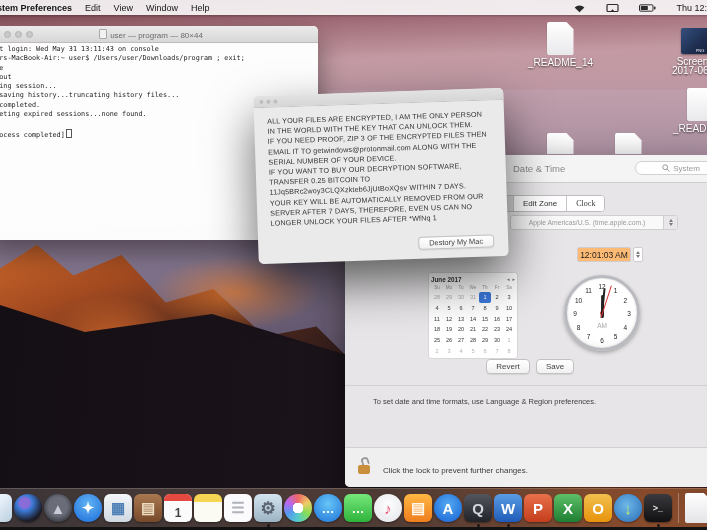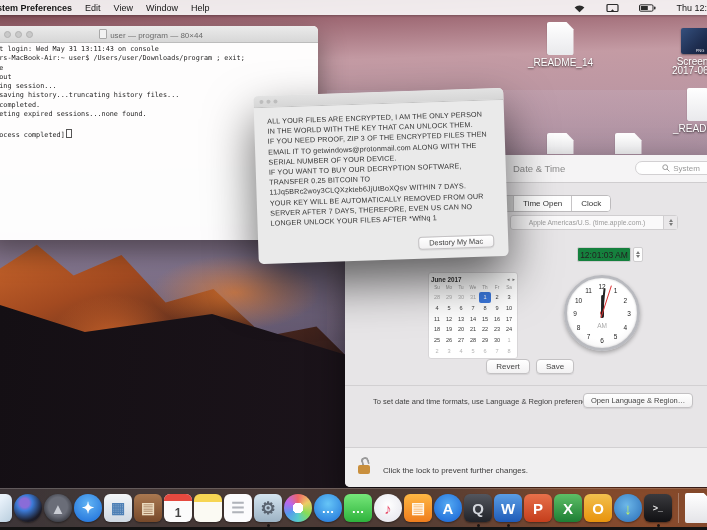--- a/index.html
+++ b/index.html
@@ -68,33 +68,33 @@
   #sp-toolbar{position:relative;height:27px;background:#f5f4f5;border-bottom:1px solid #cfcdcf;}
   .sp-tl{position:absolute;top:9px;width:8px;height:8px;border-radius:50%;}
   #sp-title{position:absolute;left:168px;top:8px;font-size:9.5px;color:#8b8b8b;}
   #sp-search{position:absolute;left:290px;top:6px;width:92px;height:14px;border-radius:7px;
     background:rgba(255,255,255,.9);border:1px solid #d2d0d2;display:flex;align-items:center;
     justify-content:center;gap:3px;font-size:8px;color:#9a9a9a;box-sizing:border-box;}
   #sp-tabs{position:absolute;left:105px;top:40px;display:flex;height:15px;
     border:1px solid #bdbbbd;border-radius:4px;overflow:hidden;background:#fff;}
   .seg{font-size:8px;color:#333;display:flex;align-items:center;justify-content:center;
     border-right:1px solid #c6c4c6;padding:0 9px;background:#fff;white-space:nowrap;}
-  .seg:last-child{border-right:none;}
+  .seg:last-child{border-right:none;font-family:Liberation Serif, serif;}
   .seg.sel{background:#d8d8d8;}
   #sp-ntp{position:absolute;left:165px;top:60px;width:168px;height:15px;display:flex;
     border:1px solid #d0ced0;border-radius:3px;background:rgba(255,255,255,.78);box-sizing:border-box;}
   #sp-ntp .txt{flex:1;font-size:6.8px;color:#9c9c9c;display:flex;align-items:center;
     justify-content:center;overflow:hidden;white-space:nowrap;}
   #sp-ntp .arr{width:13px;background:#e9e7e9;border-left:1px solid #d0ced0;display:flex;
     flex-direction:column;align-items:center;justify-content:center;gap:1px;}
   .tri-up{width:0;height:0;border-left:2.5px solid transparent;border-right:2.5px solid transparent;
     border-bottom:3px solid #7a7a7a;}
   .tri-dn{width:0;height:0;border-left:2.5px solid transparent;border-right:2.5px solid transparent;
     border-top:3px solid #7a7a7a;}
-  #sp-time{position:absolute;left:232px;top:92px;width:54px;height:15px;background:#15803d;
+  #sp-time{position:absolute;left:232px;top:92px;width:54px;height:15px;background:#fdba74;
     border:1px solid #cfcdcf;border-radius:2px;font-size:8.5px;color:#222;display:flex;
     align-items:center;justify-content:center;box-sizing:border-box;}
   #sp-stepper{position:absolute;left:288px;top:92px;width:10px;height:15px;background:#fdfdfd;
     border:1px solid #cfcdcf;border-radius:2px;display:flex;flex-direction:column;align-items:center;
     justify-content:center;gap:1px;box-sizing:border-box;}
   
   #sp-cal{position:absolute;left:83px;top:117px;width:90px;height:87px;background:#fff;
     border:1px solid #d8d6d8;border-radius:3px;box-sizing:border-box;padding:1px 2px;}
   #cal-head{display:flex;align-items:center;height:10px;}
   #cal-month{font-size:6.3px;font-weight:bold;color:#333;}
@@ -222,21 +222,21 @@
         <svg class="mb-ico" width="8" height="8" viewBox="0 0 8 8">
             <circle cx="3.2" cy="3.2" r="2.4" fill="none" stroke="#9a9a9a" stroke-width="1"></circle>
             <line x1="5" y1="5" x2="7.4" y2="7.4" stroke="#9a9a9a" stroke-width="1"></line>
           </svg>
         <span>System</span>
       </div>
     </div>
 
     <div id="sp-tabs">
       <span class="seg sel">Date &amp; Time</span>
-      <span class="seg">Time Open</span>
+      <span class="seg">Edit Zone</span>
       <span class="seg">Clock</span>
     </div>
 
     <div id="sp-ntp">
       <span class="txt">Apple Americas/U.S. (time.apple.com.)</span>
       <span class="arr">
           <span class="tri-up"></span>
           <span class="tri-dn"></span>
         </span>
     </div>
@@ -328,21 +328,20 @@
         <div class="hand" style="width: 2.5px; height: 23px; top: 17px; margin-left: -1.25px; background: rgb(34, 34, 34); transform-origin: 50% 18px; transform: rotate(0.5deg);"></div>
         <div class="hand" style="width: 1.6px; height: 30px; top: 10px; margin-left: -0.8px; background: rgb(34, 34, 34); transform-origin: 50% 25px; transform: rotate(6deg);"></div>
         <div class="hand" style="width: 1px; height: 34px; top: 6px; margin-left: -0.5px; background: rgb(221, 51, 51); transform-origin: 50% 29px; transform: rotate(18deg);"></div>
       </div>
 
     <div class="btn" id="sp-revert">Revert</div>
     <div class="btn" id="sp-save">Save</div>
 
     <div id="sp-div1"></div>
     <div id="sp-footnote">To set date and time formats, use Language &amp; Region preferences.</div>
-    <div class="btn" id="sp-openlang">Open Language &amp; Region…</div>
 
     <div id="sp-div2"></div>
     <div id="sp-bottom"></div>
     <div id="sp-lock-shackle"></div>
     <div id="sp-lock-body"></div>
     <div id="sp-locktext">Click the lock to prevent further changes.</div>
   </div>
 
   <div id="ransom">
     <div id="rd-titlebar">

